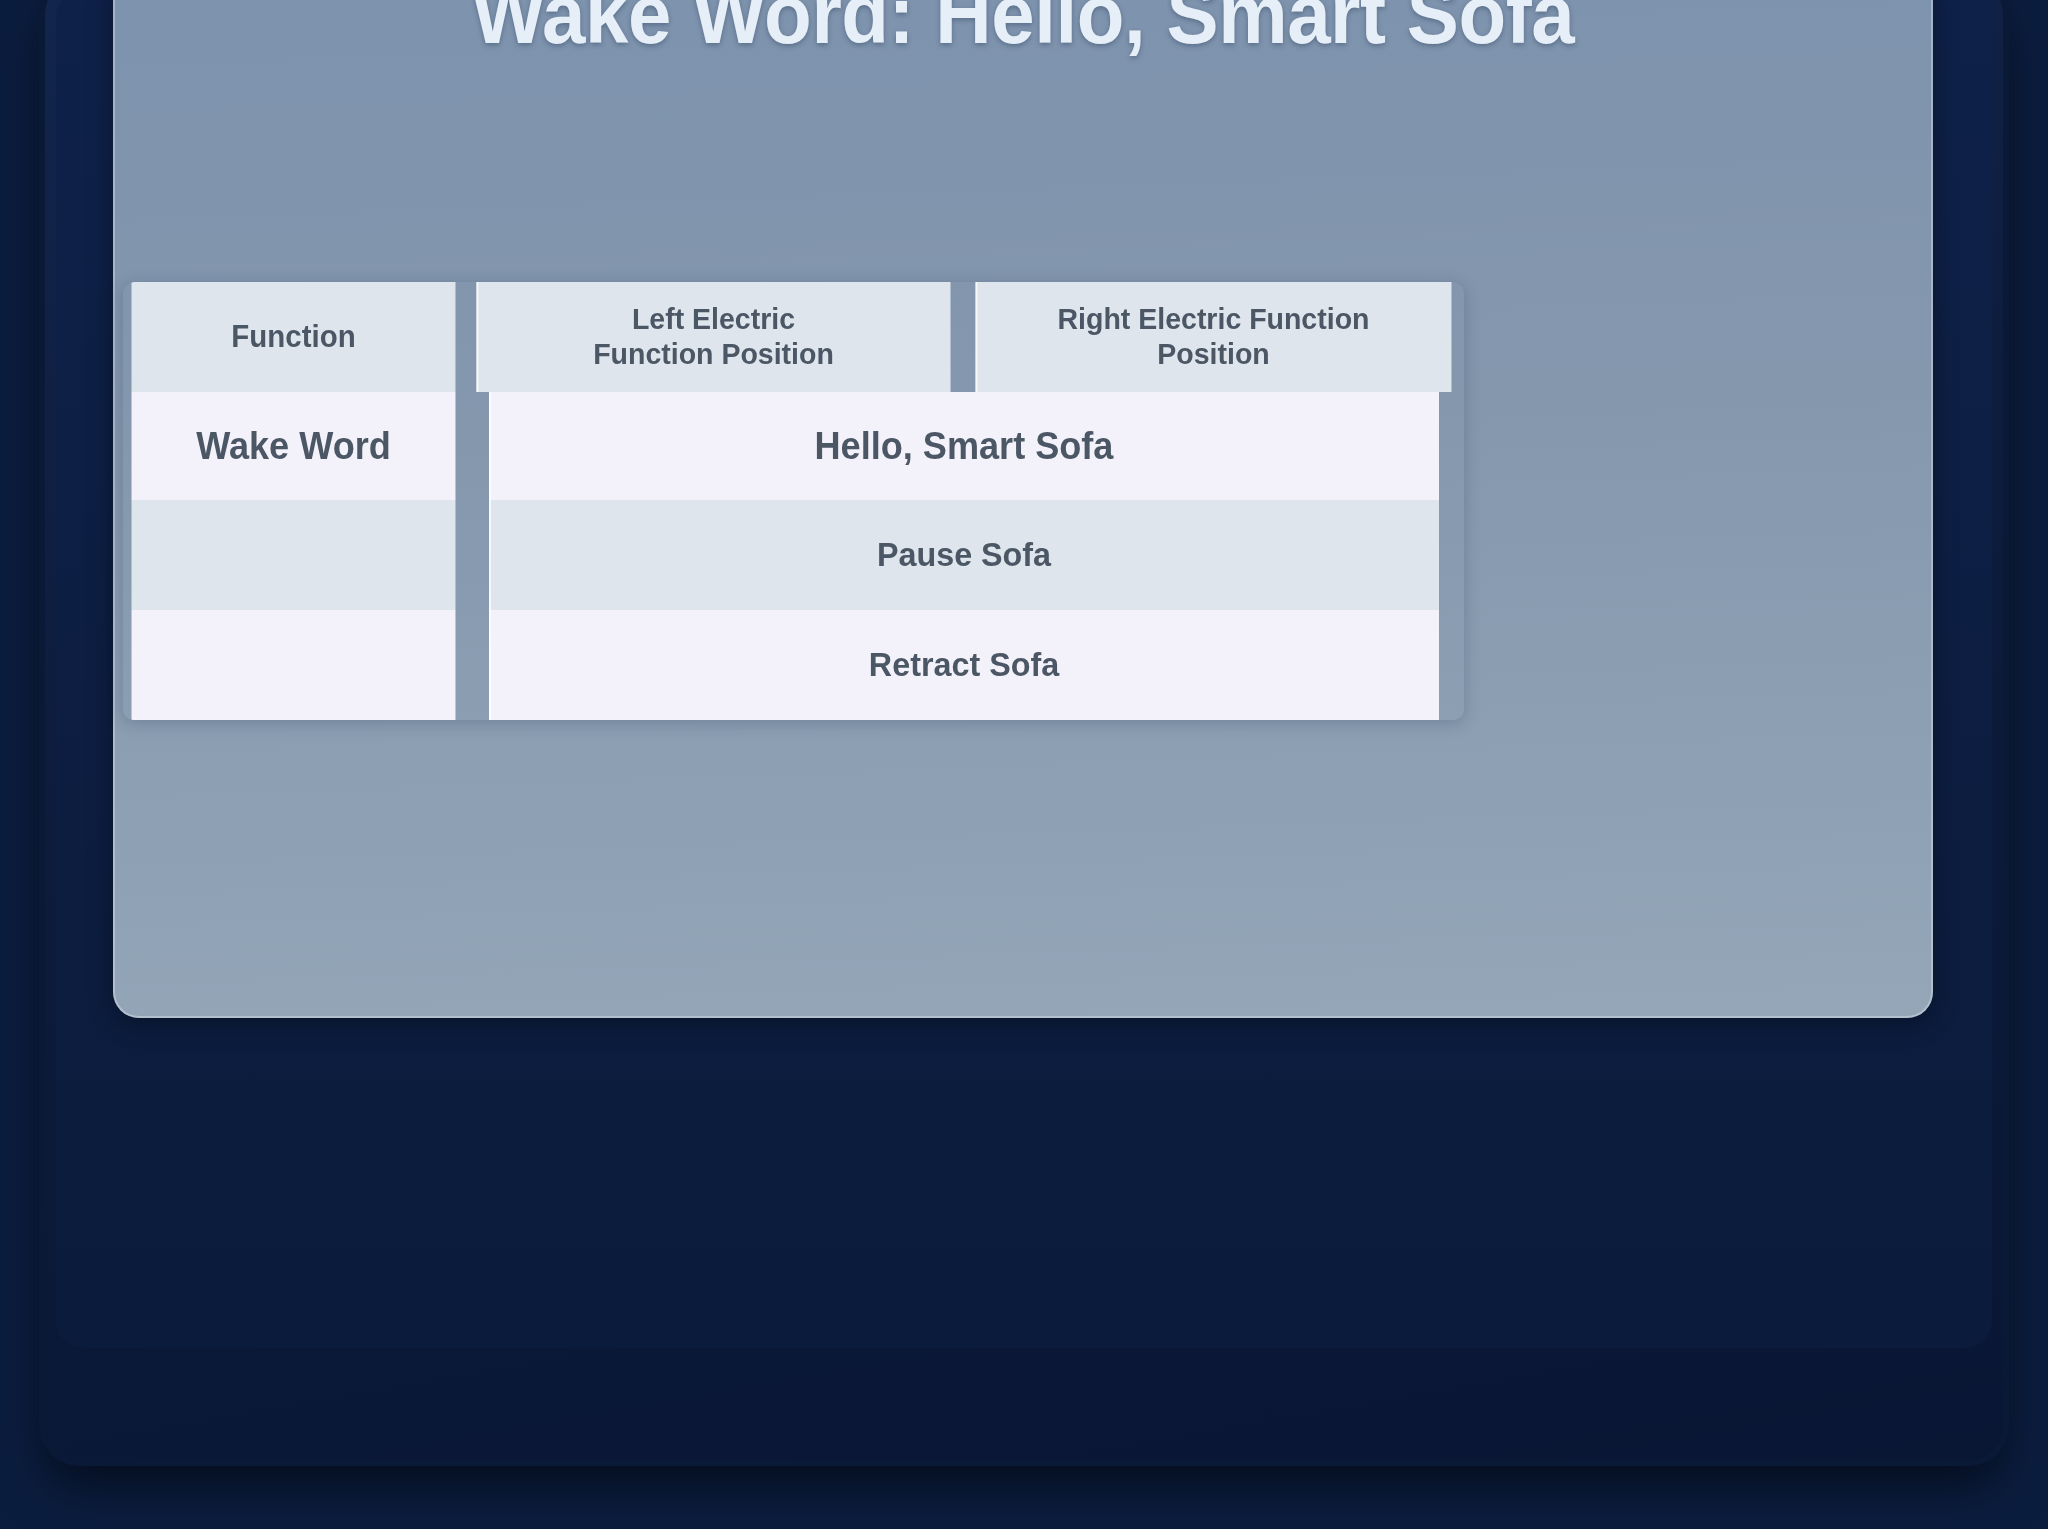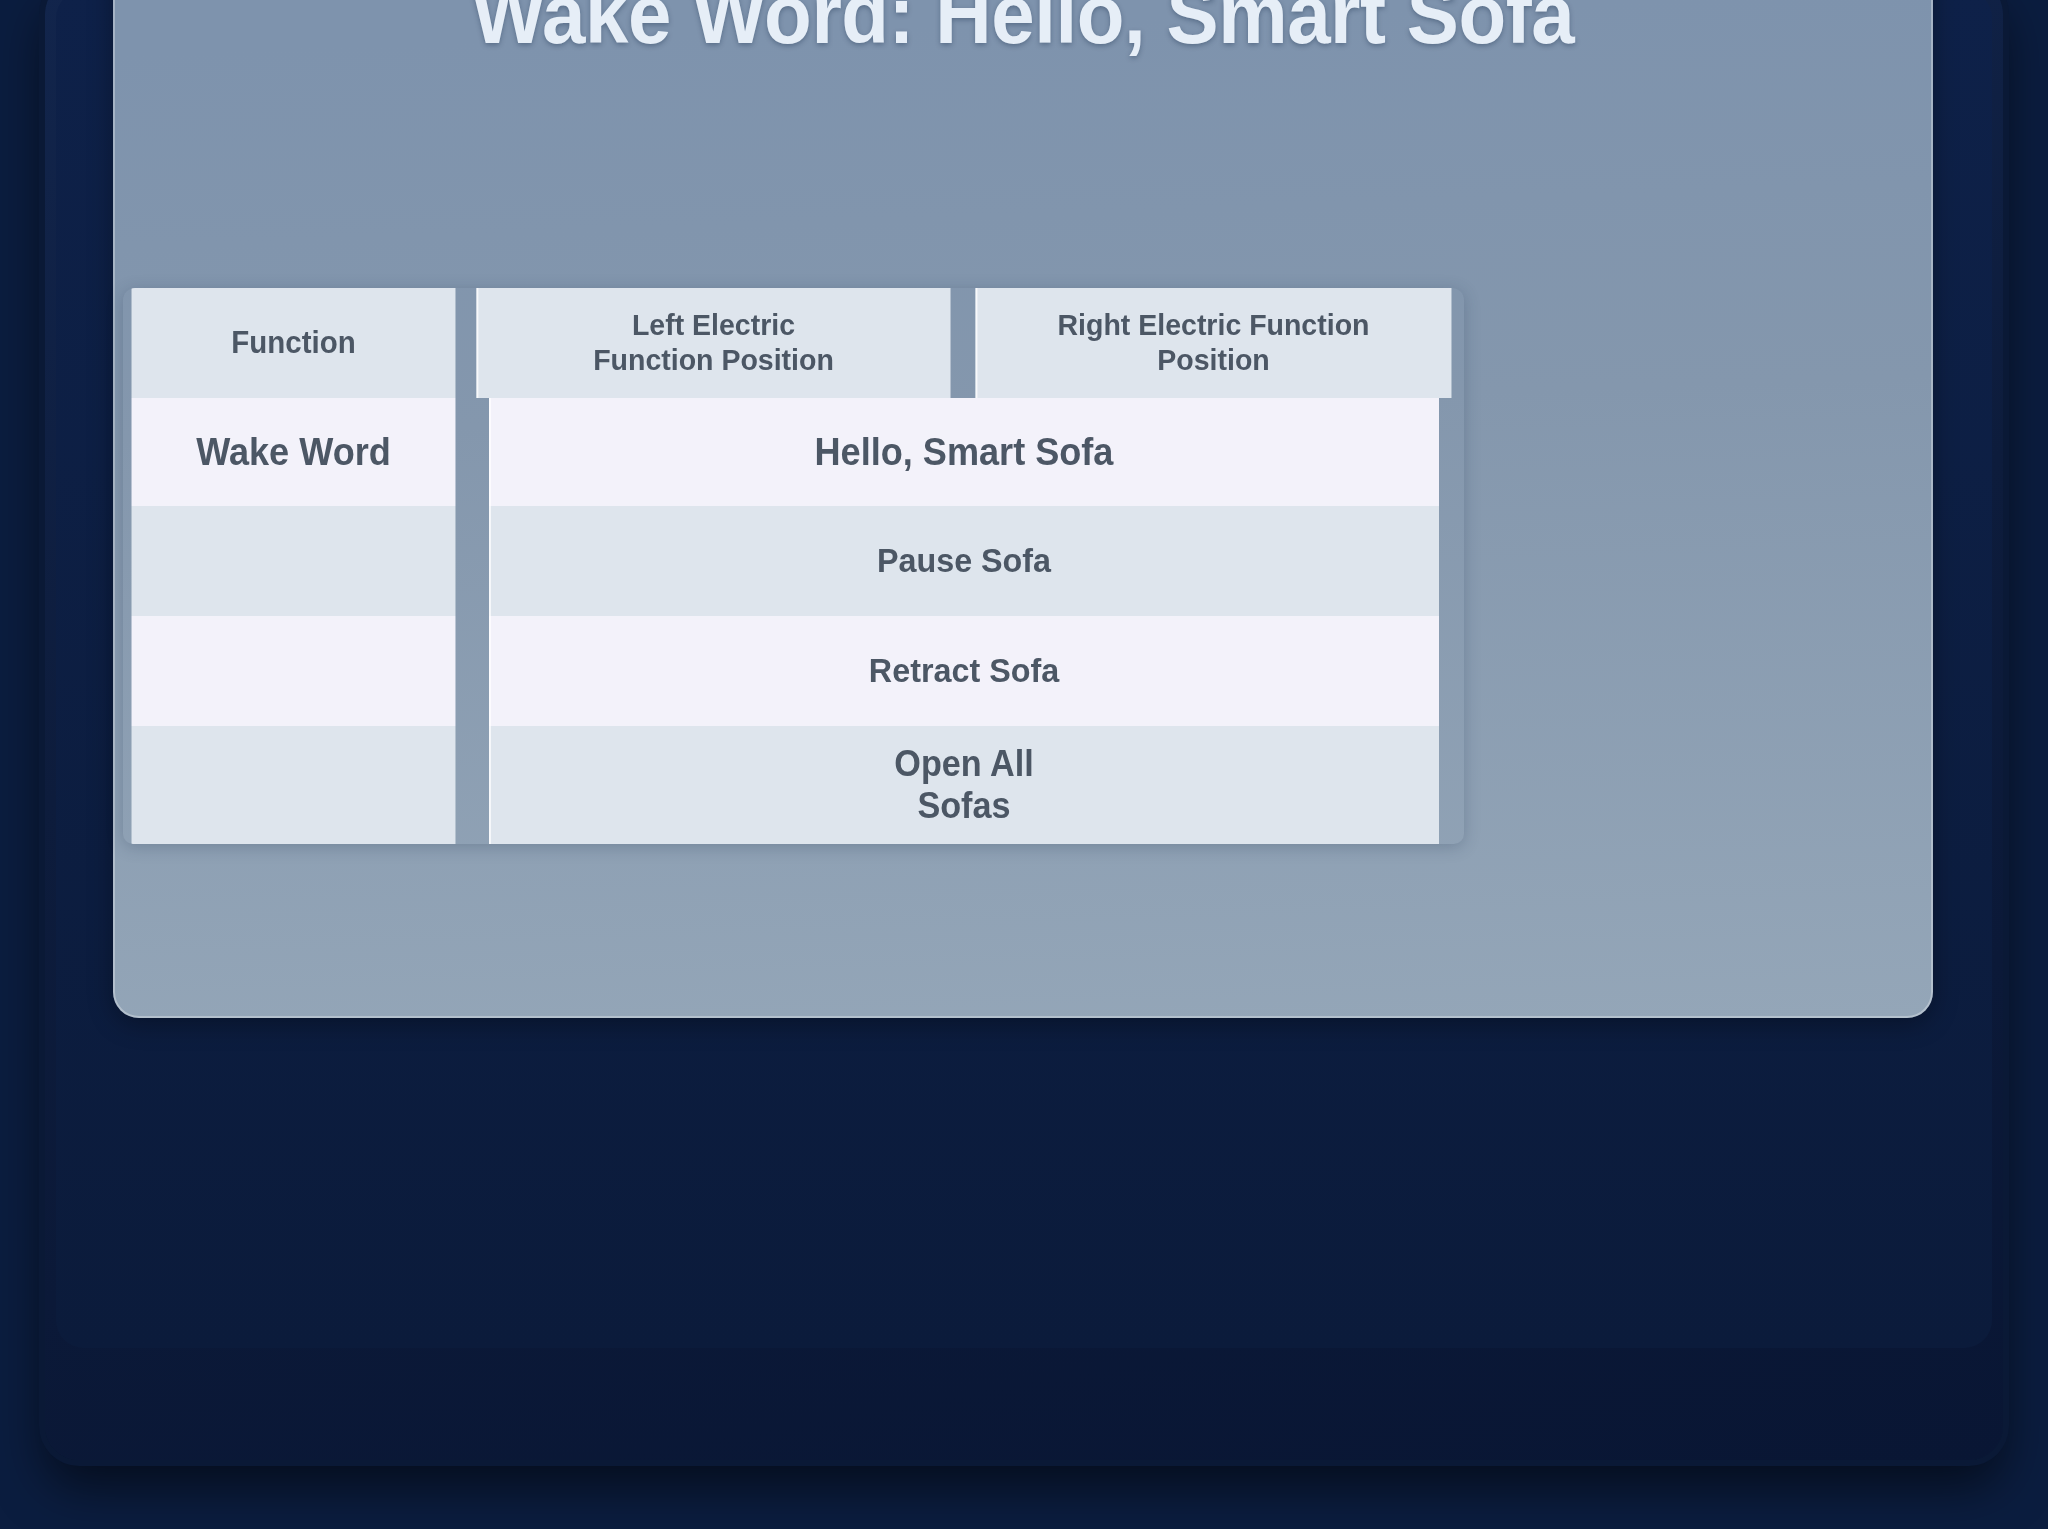--- a/index.html
+++ b/index.html
@@ -52,21 +52,21 @@
     letter-spacing:-0.5px;
     text-shadow:0 2px 6px rgba(20,40,70,.35);
     white-space:nowrap;
     transform:scaleX(.93);
   }
 
   
   #spec-table{
     position:absolute;
     left:123px;
-    top:288px;
+    top:282px;
     width:1341px;
     border-collapse:separate;
     border-spacing:0;
     table-layout:fixed;
     border-radius:12px 12px 10px 10px;
     overflow:hidden;
     box-shadow:0 3px 16px rgba(30,50,80,.25);
     filter:blur(.25px);
   }
   #spec-table col.c1{ width:341px; }
@@ -156,20 +156,15 @@
     <tr class="band-a r-pause">
       <td></td>
       <td class="sep-l nudge-r60" colspan="2">Pause Sofa</td>
     </tr>
 
     <tr class="band-b r-ret">
       <td></td>
       <td class="sep-l nudge-r60" colspan="2">Retract Sofa</td>
     </tr>
 
-    <tr class="band-a r-all">
-      <td></td>
-      <td class="sep-l two-line nudge-r40" colspan="2">Open All
-Sofas</td>
-    </tr>
 
   </tbody>
 </table>
 
 </body></html>

